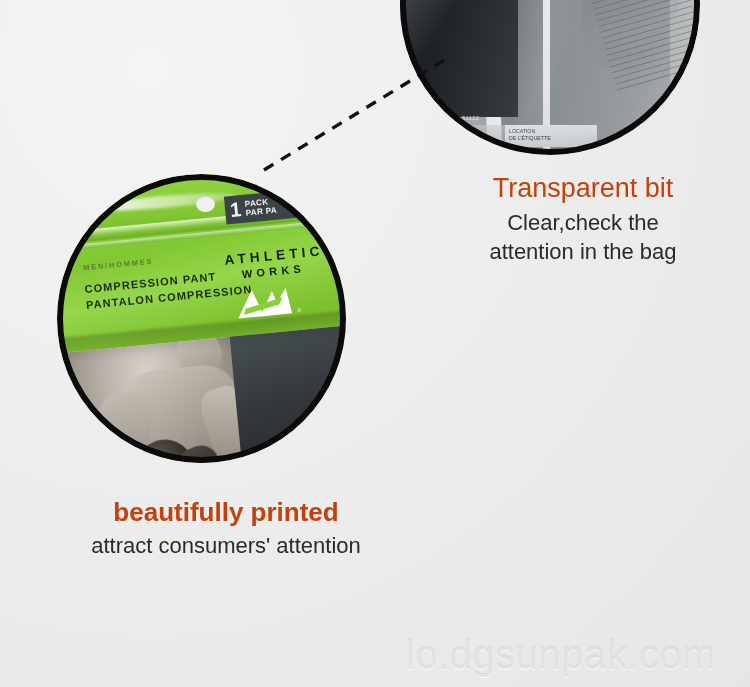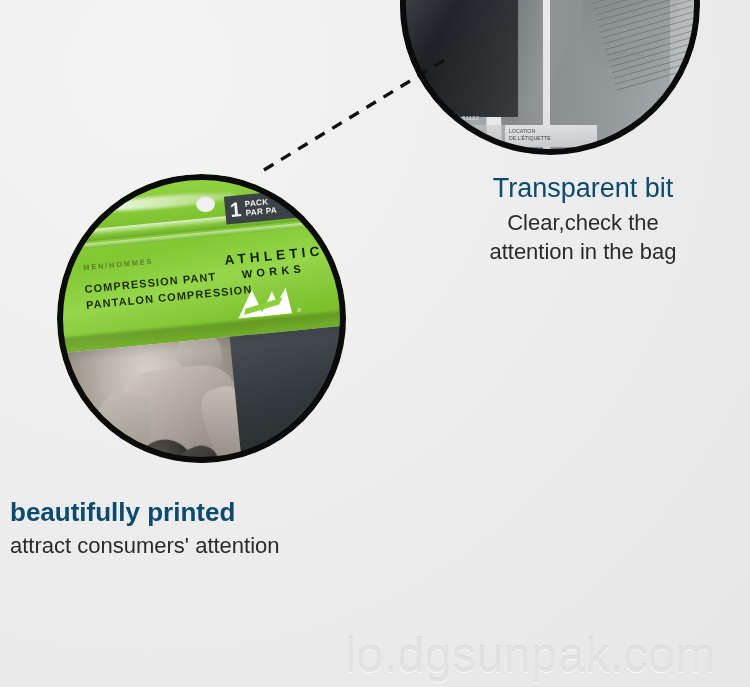--- a/index.html
+++ b/index.html
@@ -127,30 +127,30 @@
     background:linear-gradient(170deg,#4a5154,#32383b 45%,#232729 100%);}
   .bag-shadow{position:absolute;left:-10px;top:150px;width:320px;height:26px;
     background:linear-gradient(180deg,rgba(0,0,0,.22),rgba(0,0,0,0));transform:rotate(-5.5deg);filter:blur(1.5px);}
   .plastic-wrinkle{position:absolute;left:10px;top:150px;width:170px;height:120px;
     background:linear-gradient(140deg,rgba(255,255,255,.55) 0 2px,rgba(255,255,255,0) 2px 24px);
     transform:rotate(-8deg);filter:blur(.8px);opacity:.75;}
 
   
   .txt-block{position:absolute;z-index:40;}
   #txt-transparent{left:418px;top:172px;width:330px;text-align:center;}
-  #txt-printed{left:10px;top:496px;width:420px;}
-  .headline{font-size:27px;color:#0c4a6e;font-weight:normal;line-height:1.25;margin:0;}
+  #txt-printed{left:16px;top:496px;width:420px;text-align:center;}
+  .headline{font-size:27px;color:#c2410c;font-weight:normal;line-height:1.25;margin:0;}
   #txt-printed .headline{font-weight:bold;font-size:26px;}
   .sub{font-size:22px;color:#2a2a2a;line-height:1.34;margin:2px 0 0 0;}
   .sub span{display:block;}
 
   
   #watermark{position:absolute;left:0;top:626px;width:722px;height:58px;z-index:50;
     display:flex;align-items:center;justify-content:flex-end;padding-right:6px;box-sizing:border-box;
-    font-size:48px;color:#e2e2e2;letter-spacing:.5px;
+    font-size:40px;color:#e2e2e2;letter-spacing:.5px;
     text-shadow:0 1px 0 #fafafa, 0 -1px 0 #d8d8d8;}
 </style>
 </head>
 <body>
 
 <div id="stage">
   <div class="backdrop"></div>
 
   <div class="callout" id="circle-top">
     <div class="photo">

